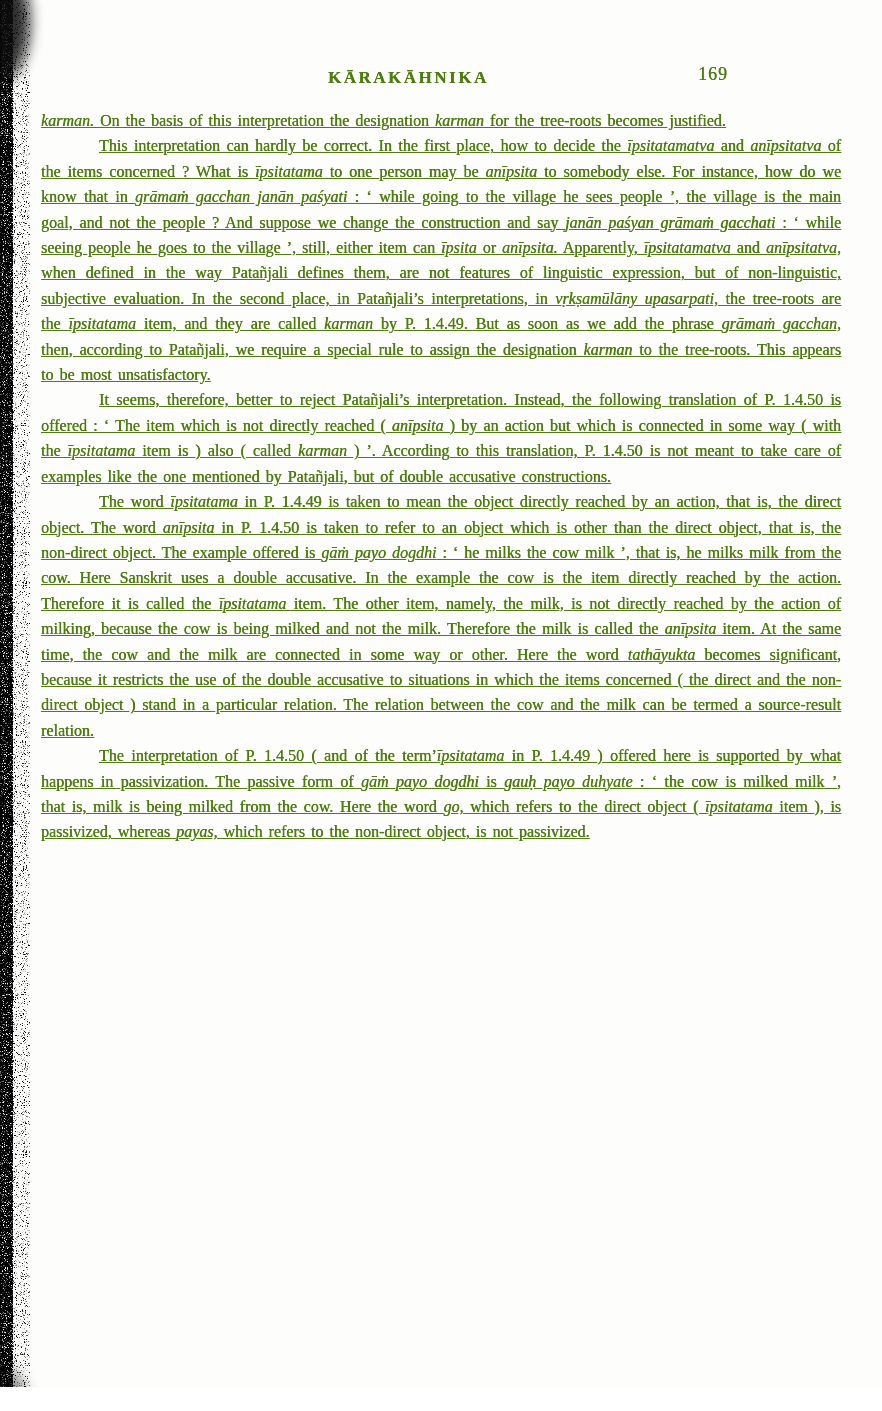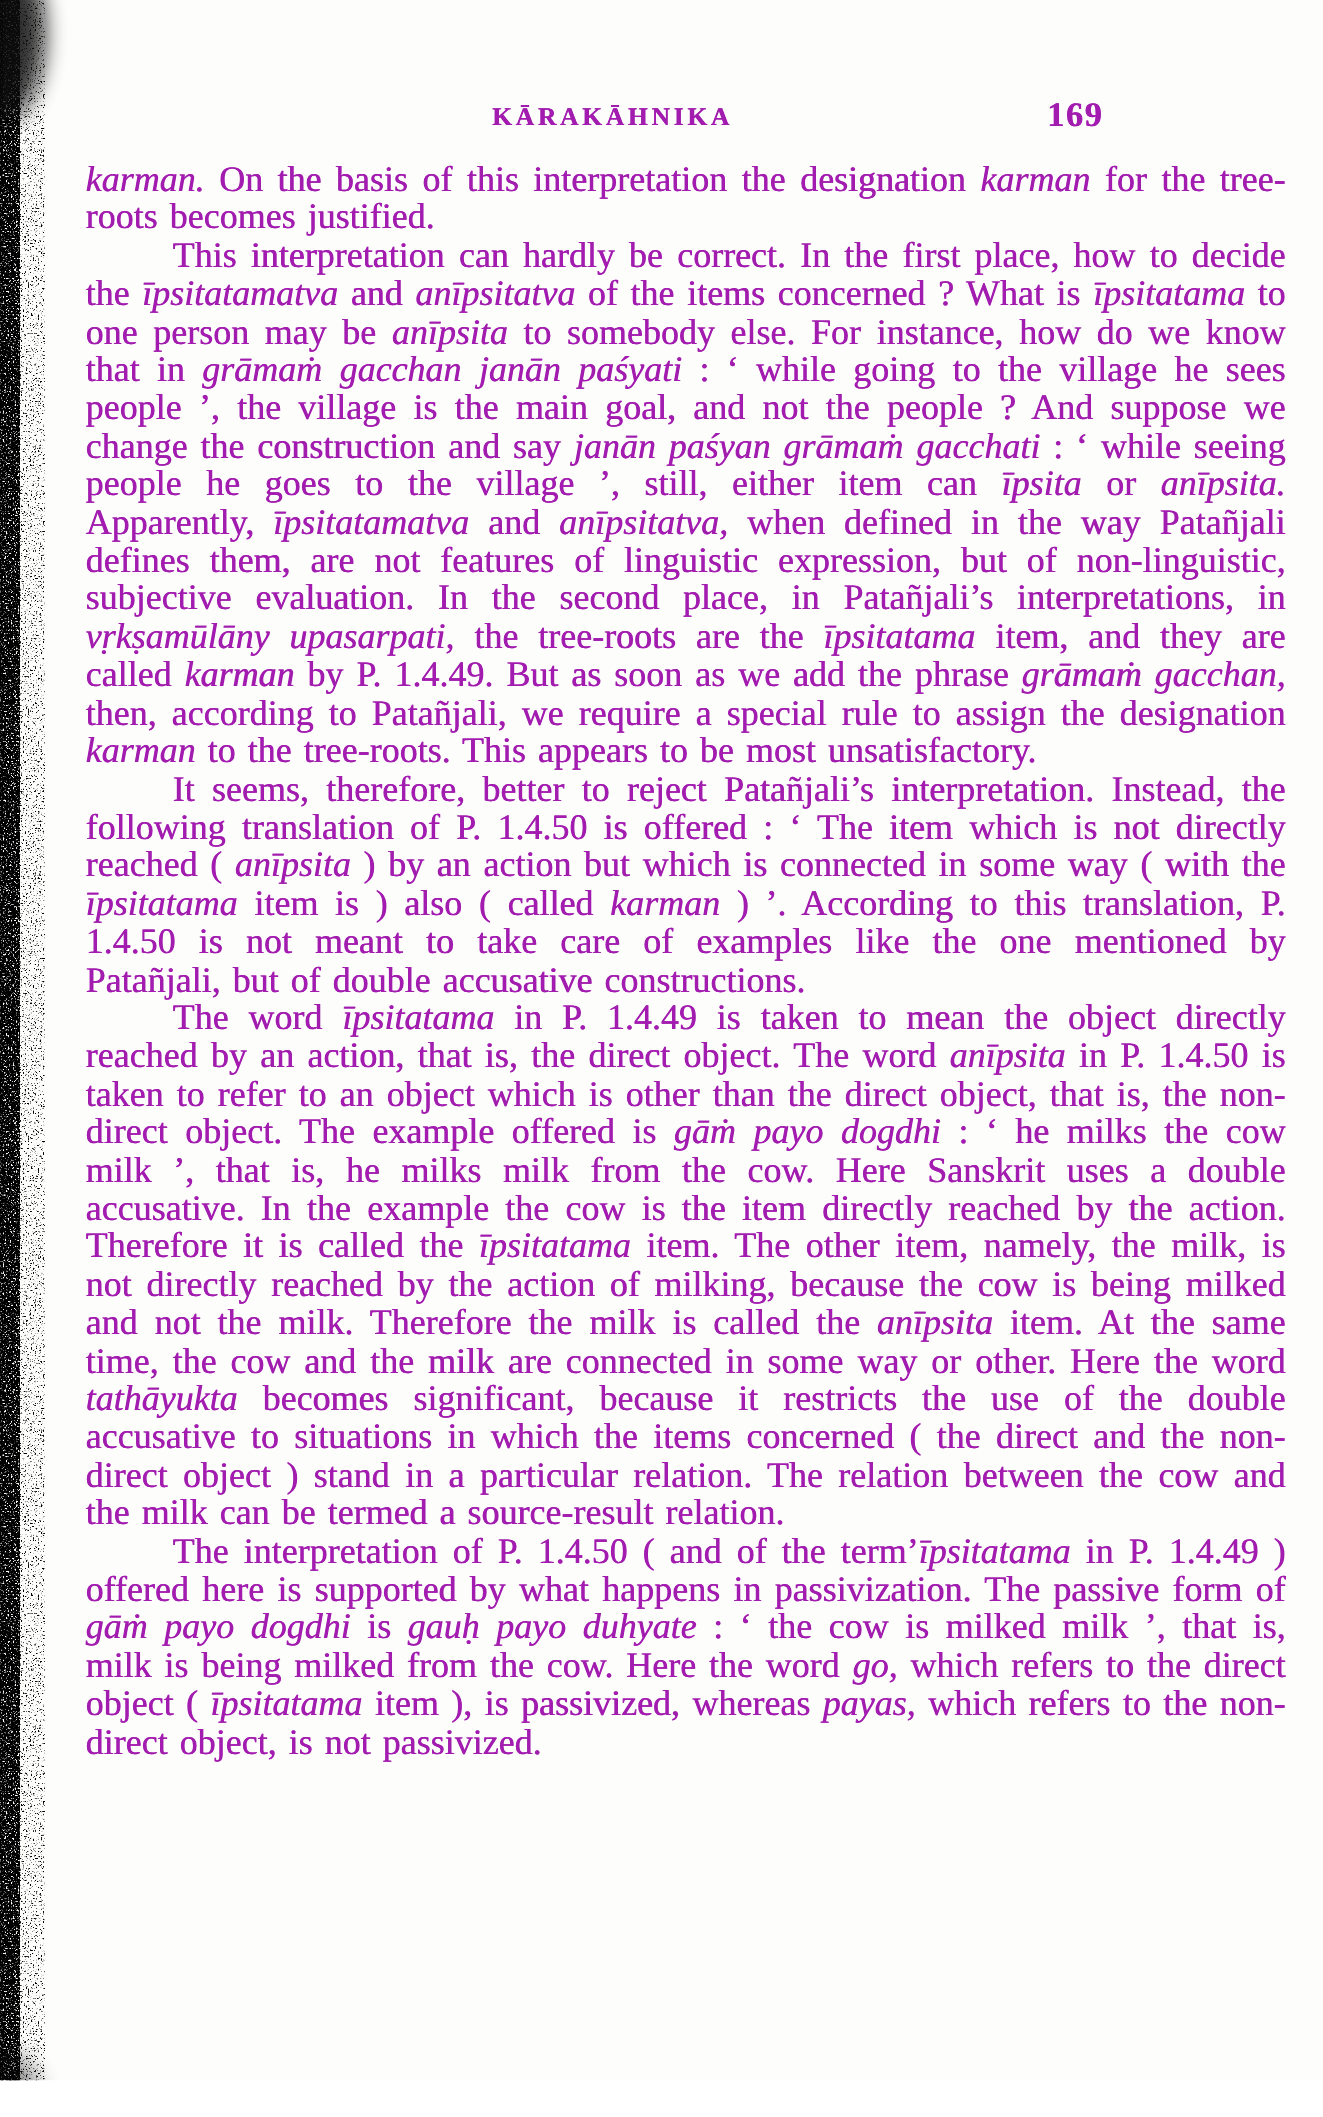--- a/index.html
+++ b/index.html
@@ -6,21 +6,21 @@
   html, body { background: #ffffff; }
   body { width: 882px; }
 
   .page {
     position: relative;
     width: 882px;
     height: 1387px;
     background: #fdfdfc;
     overflow: hidden;
     font-family: "Liberation Serif", "DejaVu Serif", serif;
-    color: #a21caf;
+    color: #4d7c0f;
   }
 
   
   .edge-noise {
     position: absolute;
     left: 0; top: 0;
     width: 882px; height: 1411px;
     pointer-events: none;
   }
 
@@ -32,37 +32,38 @@
     font-size: 17px;
     font-weight: bold;
     letter-spacing: 2.5px;
     white-space: nowrap;
     text-shadow: 0.3px 0 0 currentColor;
   }
   .page-number {
     position: absolute;
     left: 698px;
     top: 64px;
-    font-size: 23px;
-    font-weight: bold;
+    font-size: 18px;
+    font-weight: normal;
     letter-spacing: 1px;
     text-shadow: 0.3px 0 0 currentColor;
   }
 
   
   .text-body {
     position: absolute;
     top: 108px;
-    left: 57px;
+    left: 41px;
     width: 800px;
-    font-size: 24px;
+    font-size: 16px;
     line-height: 25.4px;
     text-align: justify;
     word-spacing: 2px;
     text-shadow: 0.35px 0 0 currentColor;
+    text-decoration: underline;
   }
   .para { margin: 0; }
   .para + .para { margin-top: 0; }
   .para.indent { text-indent: 58px; }
   .para i { font-style: italic; }
 </style>
 </head>
 <body>
 
 <div class="page">

